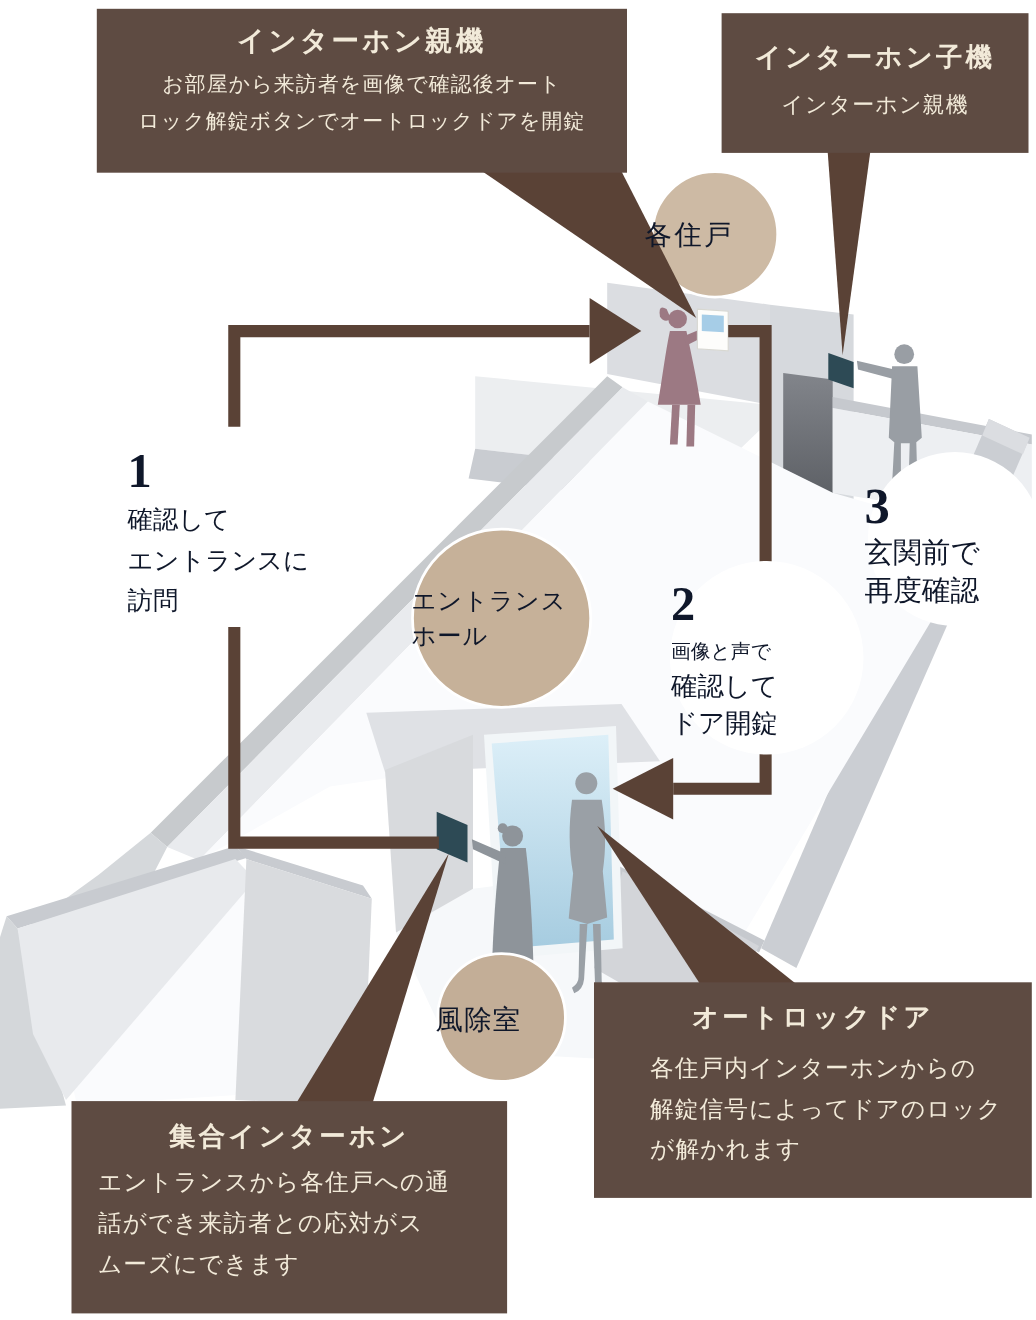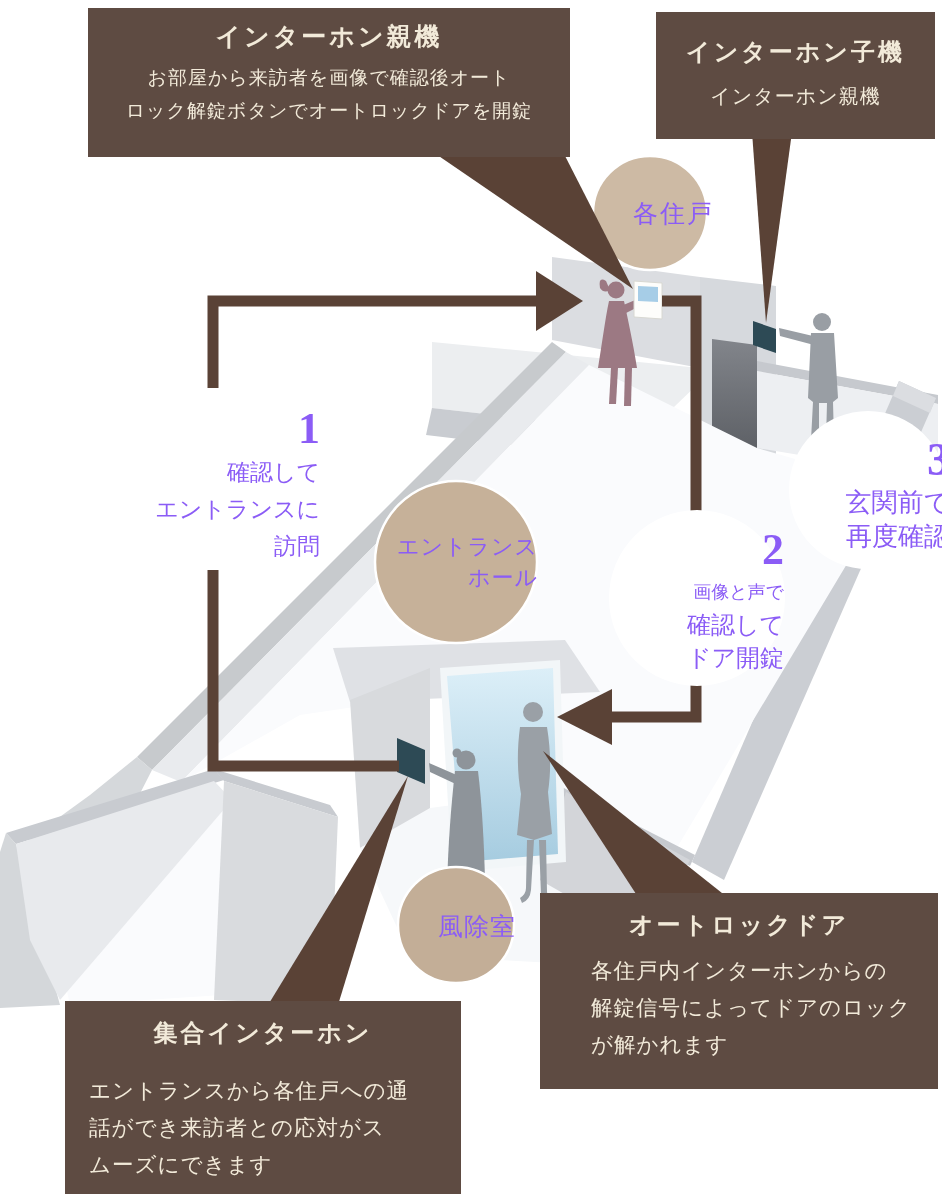--- a/index.html
+++ b/index.html
@@ -1,19 +1,19 @@
 <!DOCTYPE html>
 <html><head>
 <meta charset="utf-8">
 <style>
   html,body{margin:0;padding:0;background:#fff;}
   #stage{position:relative;width:942px;height:1200px;overflow:hidden;background:#fff;
          font-family:"Liberation Serif","DejaVu Serif",serif;padding-left:20px;}
   #bg{position:absolute;left:0;top:0;z-index:1;}
-  .txt{position:absolute;z-index:3;color:#8b5cf6;text-align:right;}
+  .txt{position:absolute;z-index:3;color:#0f172a;text-align:left;}
   .callout{position:absolute;z-index:2;background:#5e4b42;color:#f2ead9;text-align:center;box-sizing:border-box;}
   .callout .ttl{font-size:25px;font-weight:700;letter-spacing:3px;}
   .callout .bd{font-size:19px;line-height:33px;letter-spacing:1px;}
   .num{font-weight:600;}
   .lines div{white-space:nowrap;}
 </style>
 </head>
 <body>
 
 <div id="stage">
@@ -146,21 +146,21 @@
     <div class="ttl" style="font-size:24px;">オートロックドア</div>
     <div class="bd lines" style="margin-top:12px;text-align:left;padding-left:27px;font-size:21.5px;line-height:37px;margin-left:24px;">
       <div>各住戸内インターホンからの</div>
       <div>解錠信号によってドアのロック</div>
       <div>が解かれます</div>
     </div>
   </div>
 
   <div class="callout" style="left:65px;top:1001px;width:396px;height:193px;padding-top:16px;">
     <div class="ttl" style="font-size:24px;">集合インターホン</div>
-    <div class="bd lines" style="margin-top:24px;text-align:left;padding-left:24px;font-size:21.5px;line-height:37px;">
+    <div class="bd lines" style="margin-top:8px;text-align:left;padding-left:24px;font-size:21.5px;line-height:37px;">
       <div>エントランスから各住戸への通</div>
       <div>話ができ来訪者との応対がス</div>
       <div>ムーズにできます</div>
     </div>
   </div>
 
   <div class="txt" style="left:586px;top:197px;width:128px;font-size:25px;letter-spacing:2px;">各住戸</div>
 
   <div class="txt lines" style="left:374px;top:531px;width:164px;font-size:22px;line-height:31px;letter-spacing:1px;">
     <div>エントランス</div>

